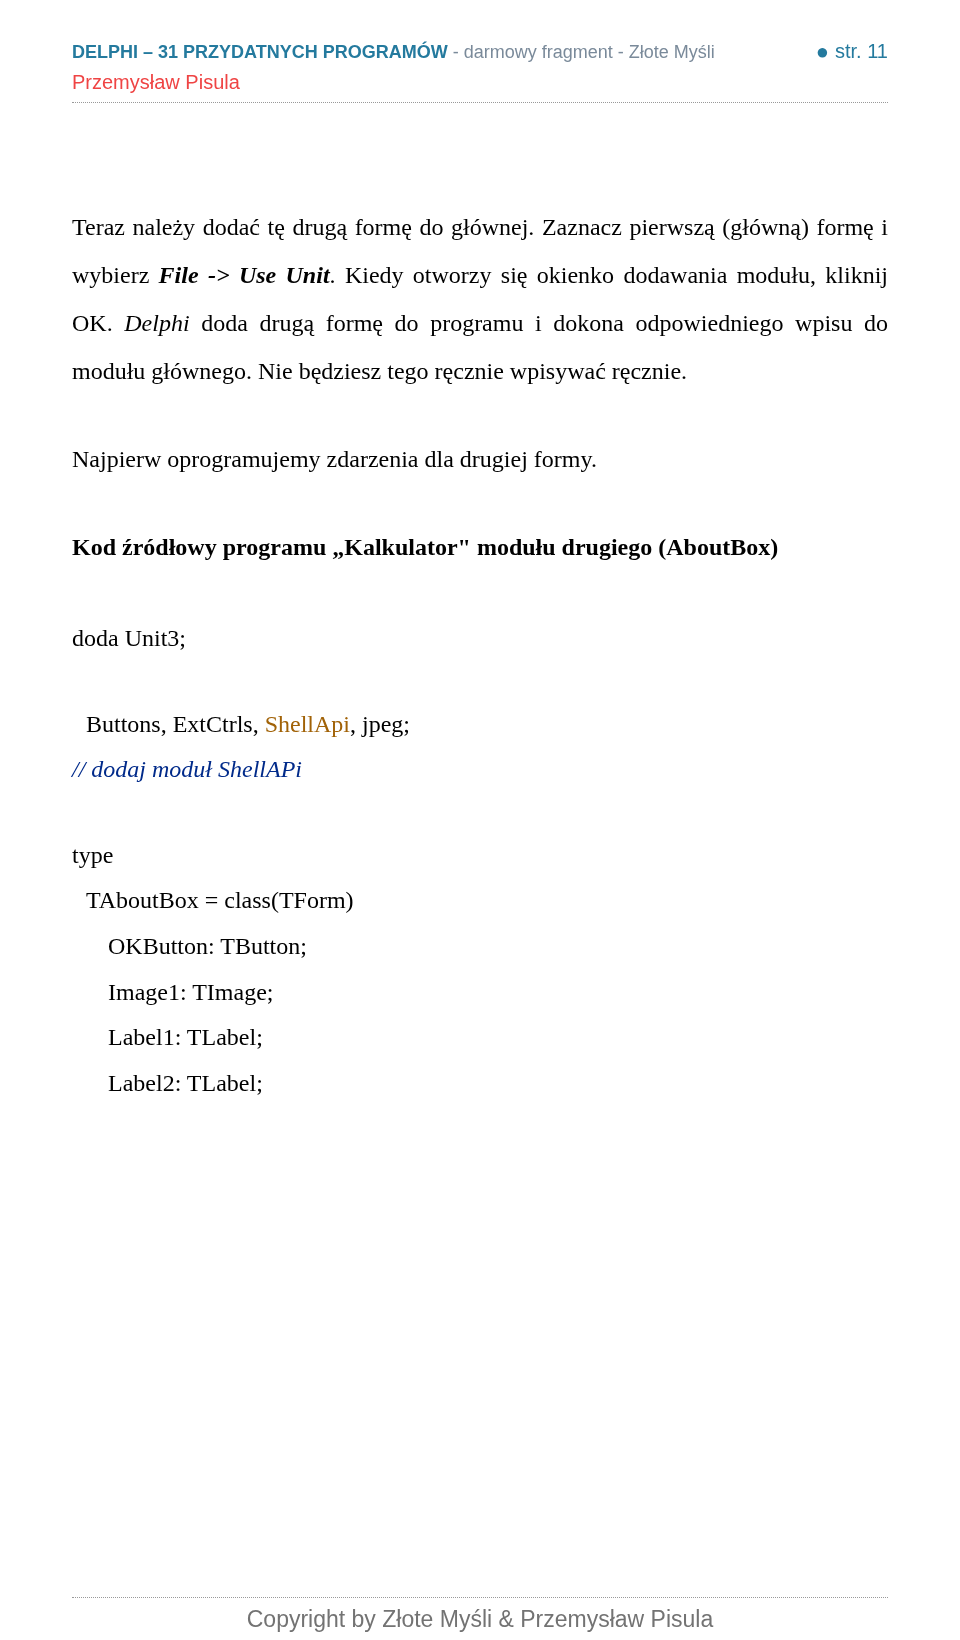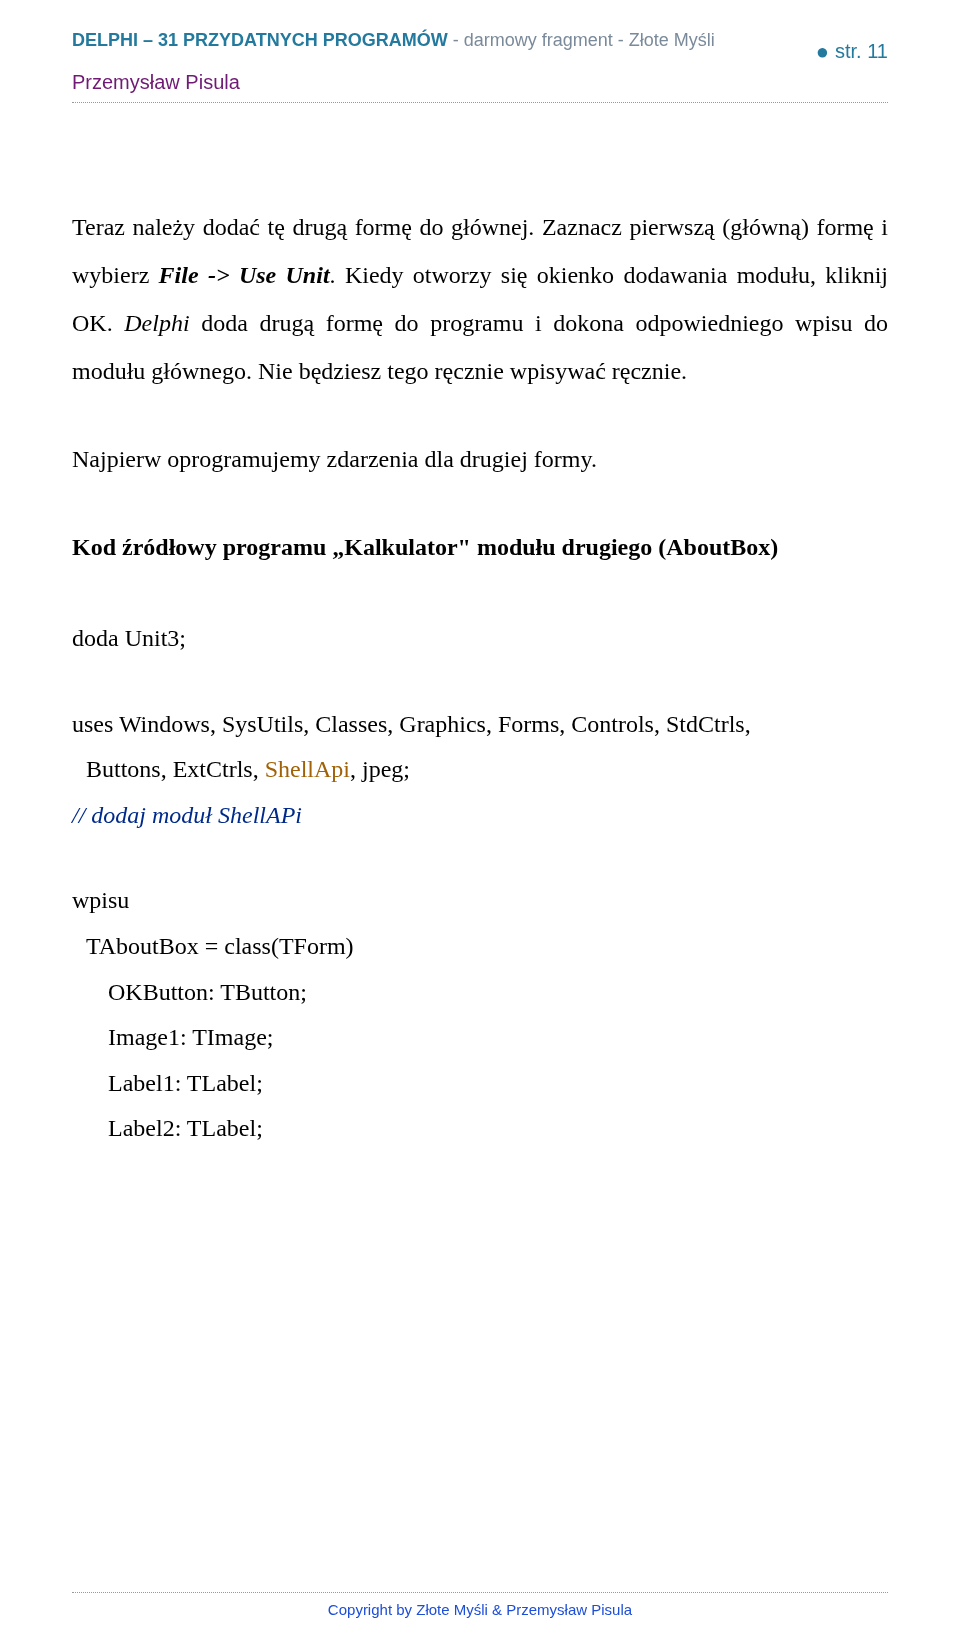--- a/index.html
+++ b/index.html
@@ -19,21 +19,21 @@
   }
   .header {
     position: relative;
     padding-bottom: 8px;
     border-bottom: 1px dotted #999;
     margin-bottom: 100px;
   }
   .header-row1 {
     display: flex;
     justify-content: space-between;
-    align-items: flex-start;
+    align-items: flex-end;
     gap: 24px;
   }
   .header-left {
     font-family: "Trebuchet MS", "Lucida Sans Unicode", sans-serif;
     color: #7a8a9a;
     font-size: 18px;
   }
   .header-left .title-part {
     color: #247a9e;
     font-weight: bold;
@@ -47,21 +47,21 @@
     gap: 6px;
     padding-top: 10px;
   }
   .bullet {
     color: #247a9e;
     font-size: 22px;
     line-height: 1;
   }
   .author {
     font-family: "Trebuchet MS", "Lucida Sans Unicode", sans-serif;
-    color: #701a75;
+    color: #ef4444;
     font-size: 20px;
     margin-top: 8px;
   }
   .body-text {
     font-size: 24px;
     line-height: 2.0;
     text-align: justify;
     margin-bottom: 40px;
   }
   .body-text .italic-bold { font-style: italic; font-weight: bold; }
@@ -87,27 +87,27 @@
     font-size: 24px;
     line-height: 1.9;
     text-align: justify;
   }
   .code-block .red { color: #a16207; }
   .code-block .comment { font-style: italic; color: #002a8a; }
   .indent1 { padding-left: 14px; }
   .indent2 { padding-left: 36px; }
   .footer {
     position: absolute;
-    bottom: 22px;
+    bottom: 7px;
     left: 0;
     width: 100%;
     text-align: center;
     font-family: "Trebuchet MS", "Lucida Sans Unicode", sans-serif;
-    color: #1d4ed8;
-    font-size: 15px;
+    color: #737373;
+    font-size: 23px;
     border-top: 1px dotted #999;
     padding-top: 8px;
     margin: 0 72px;
     width: calc(100% - 144px);
   }
 </style>
 </head>
 <body>
 
 <div class="page">
@@ -130,31 +130,30 @@
   </div>
 
   <div class="single-line">Najpierw oprogramujemy zdarzenia dla drugiej formy.</div>
 
   <div class="heading">Kod źródłowy programu „Kalkulator" modułu drugiego (AboutBox)</div>
 
   <div class="code-line">doda Unit3;</div>
 
 
   <div class="code-block">
-    <div>uses Windows, SysUtils, Classes, Graphics, Forms, Controls, StdCtrls,</div>
     <div class="indent1">
       <span>  Buttons, ExtCtrls, </span><span class="red">ShellApi</span><span>, jpeg;</span>
     </div>
     <div class="comment">// dodaj moduł ShellAPi</div>
   </div>
 
   <div style="height:40px"></div>
 
   <div class="code-block">
-    <div>wpisu</div>
+    <div>type</div>
     <div class="indent1">TAboutBox = class(TForm)</div>
     <div class="indent2">OKButton: TButton;</div>
     <div class="indent2">Image1: TImage;</div>
     <div class="indent2">Label1: TLabel;</div>
     <div class="indent2">Label2: TLabel;</div>
   </div>
 
   <div class="footer">Copyright by Złote Myśli &amp; Przemysław Pisula</div>
 
 </div>

